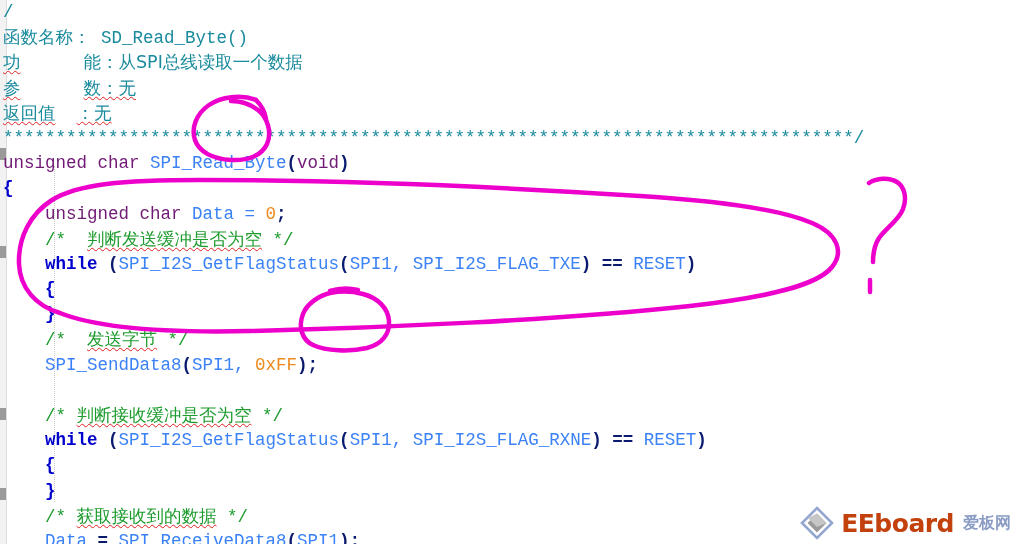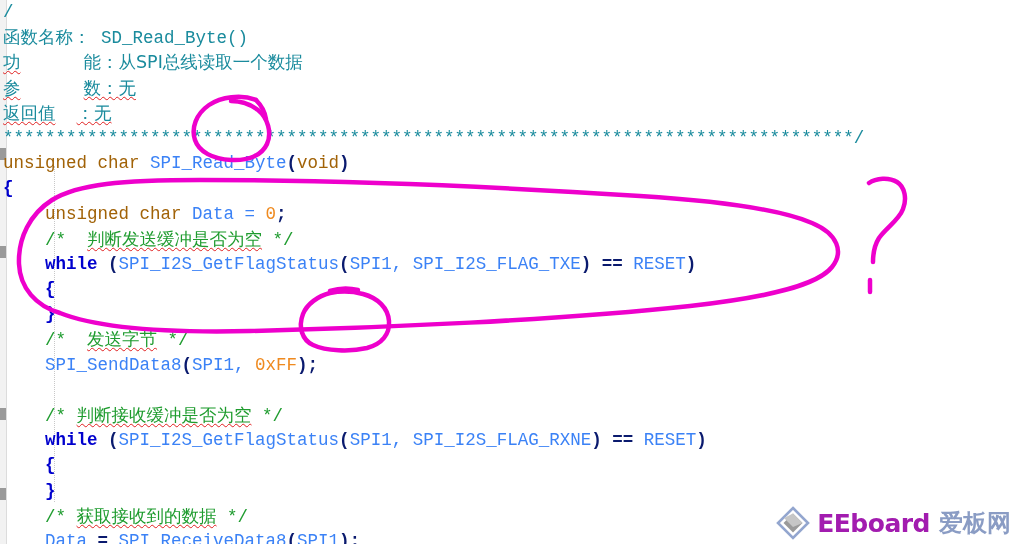--- a/index.html
+++ b/index.html
@@ -32,21 +32,21 @@
     font-size:17.5px;
     line-height:25.2px;
     white-space:pre;
     letter-spacing:0px;
   }
   .line{height:25.2px;padding-left:3px;}
 
   
   .c-block{color:#1a8b9d;}            
   .c-comment{color:#1f9c2f;}          
-  .c-kw{color:#a16207;margin-top:16px;}               
+  .c-kw{color:#701a75;margin-top:16px;}               
   .c-kw2{color:#0000cd;font-weight:bold;text-align:right;} 
   .c-ident{color:#3b82f6;}            
   .c-punc{color:#0a1a6e;font-weight:bold;} 
   .c-num{color:#ef8a1f;}              
   .c-brace{color:#0000cd;font-weight:bold;}
 
   
   .squiggle{
     text-decoration:underline;
     text-decoration-color:#e02020;
@@ -62,25 +62,25 @@
     pointer-events:none;
   }
 
   
   .watermark{
     position:absolute;right:8px;bottom:4px;
     display:flex;align-items:center;gap:7px;
   }
   .wm-text{
     font-family:"DejaVu Sans","Liberation Sans",sans-serif;
-    font-size:25px;font-weight:bold;color:#a21caf;letter-spacing:-0.5px;
+    font-size:25px;font-weight:bold;color:#c2410c;letter-spacing:-0.5px;
   }
   .wm-cn{
     font-family:"DejaVu Sans","Liberation Sans",sans-serif;
-    font-size:24px;font-weight:bold;color:#8a9cc4;margin-left:2px;
+    font-size:16px;font-weight:bold;color:#8a9cc4;margin-left:2px;
   }
 </style>
 </head>
 <body>
 
 <div id="root">
 
   <div class="gutter">
     <div class="gutter-mark" style="top:148px;height:12px;"></div>
     <div class="gutter-mark" style="top:246px;height:12px;"></div>

